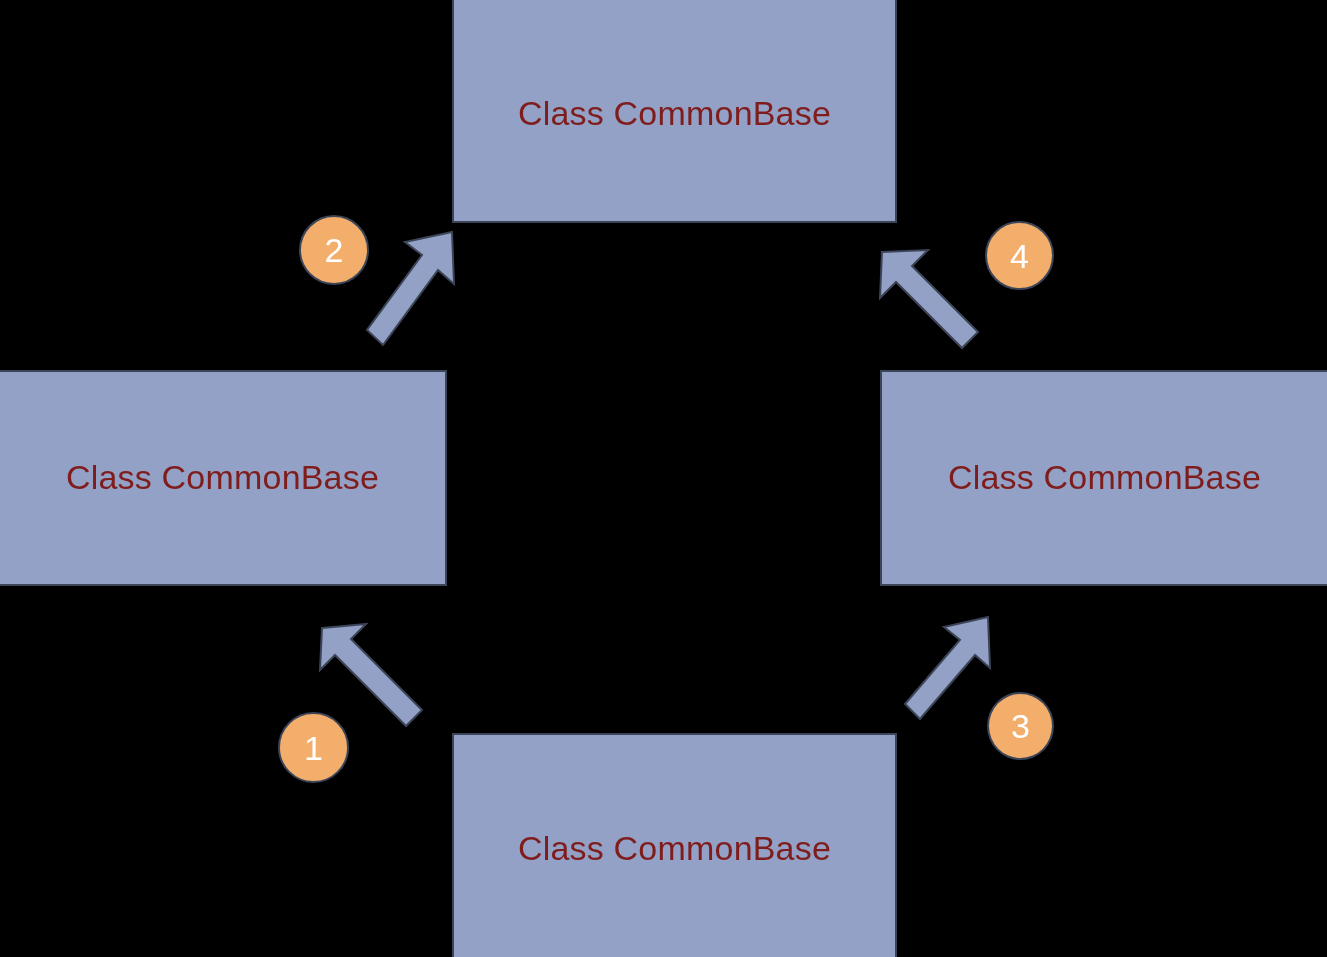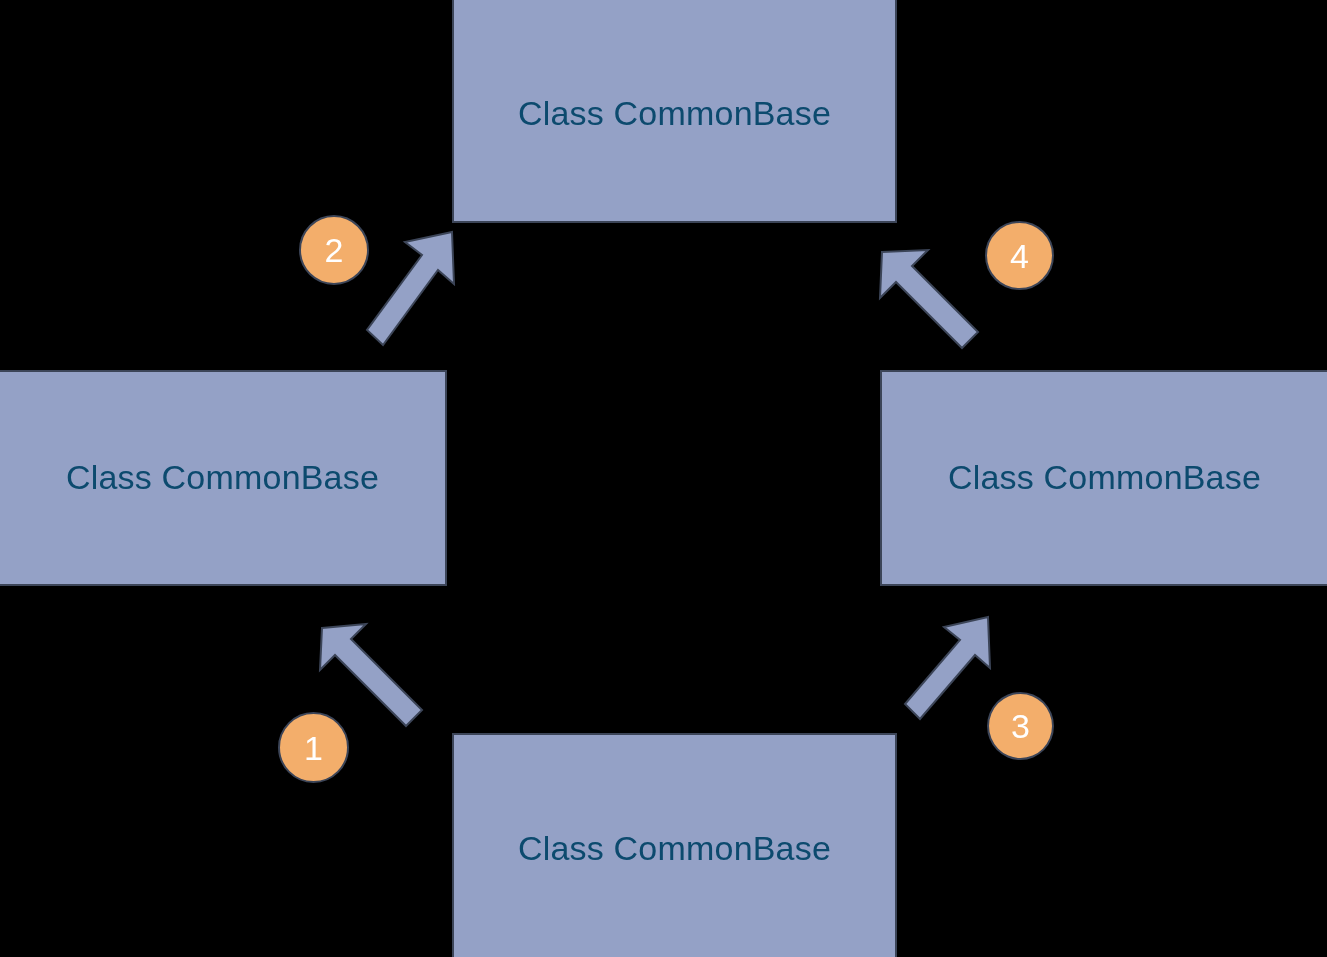--- a/index.html
+++ b/index.html
@@ -18,21 +18,21 @@
   .class-box {
     position: absolute;
     background: #94A1C6;
     border: 2px solid #3C4558;
     box-sizing: border-box;
     display: flex;
     align-items: center;
     justify-content: center;
   }
   .class-box-label {
-    color: #0c4a6e;
+    color: #7f1d1d;
     font-size: 34px;
     font-weight: 300;
     letter-spacing: 0.2px;
     line-height: 1.1;
     white-space: nowrap;
     font-family: "Liberation Sans", sans-serif;
   }
   
   #box-top    { left: 452px; top: -72px;  width: 445px; height: 295px; }
   #box-top .class-box-label { position: relative; top: 38px; }

